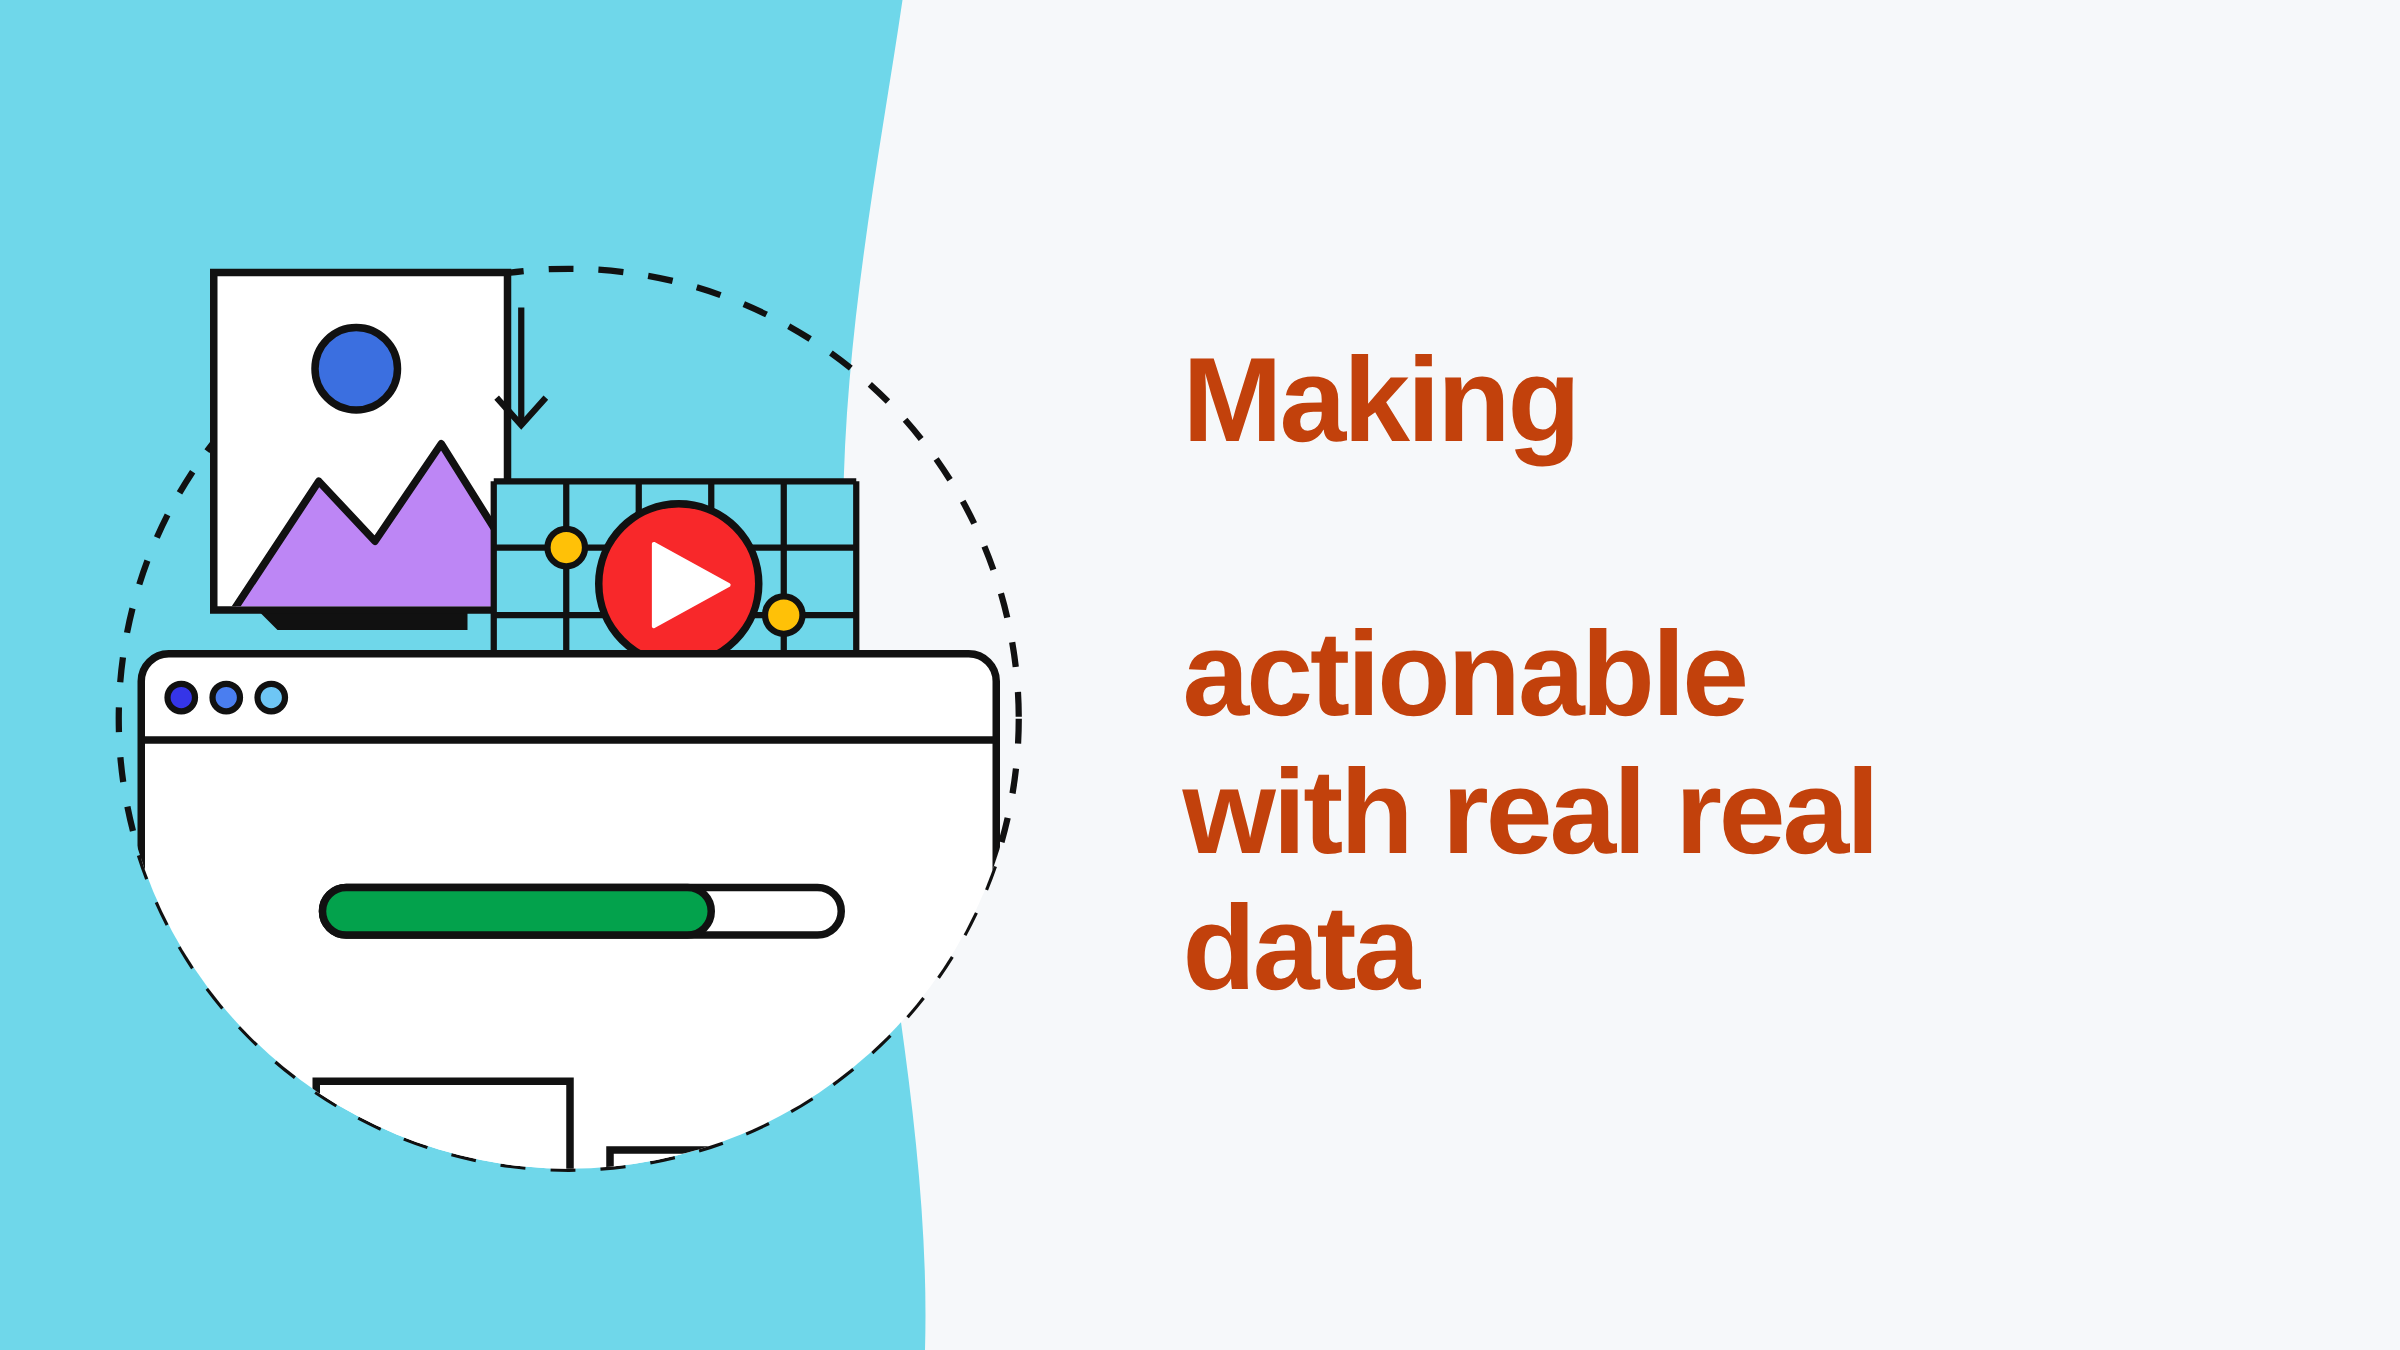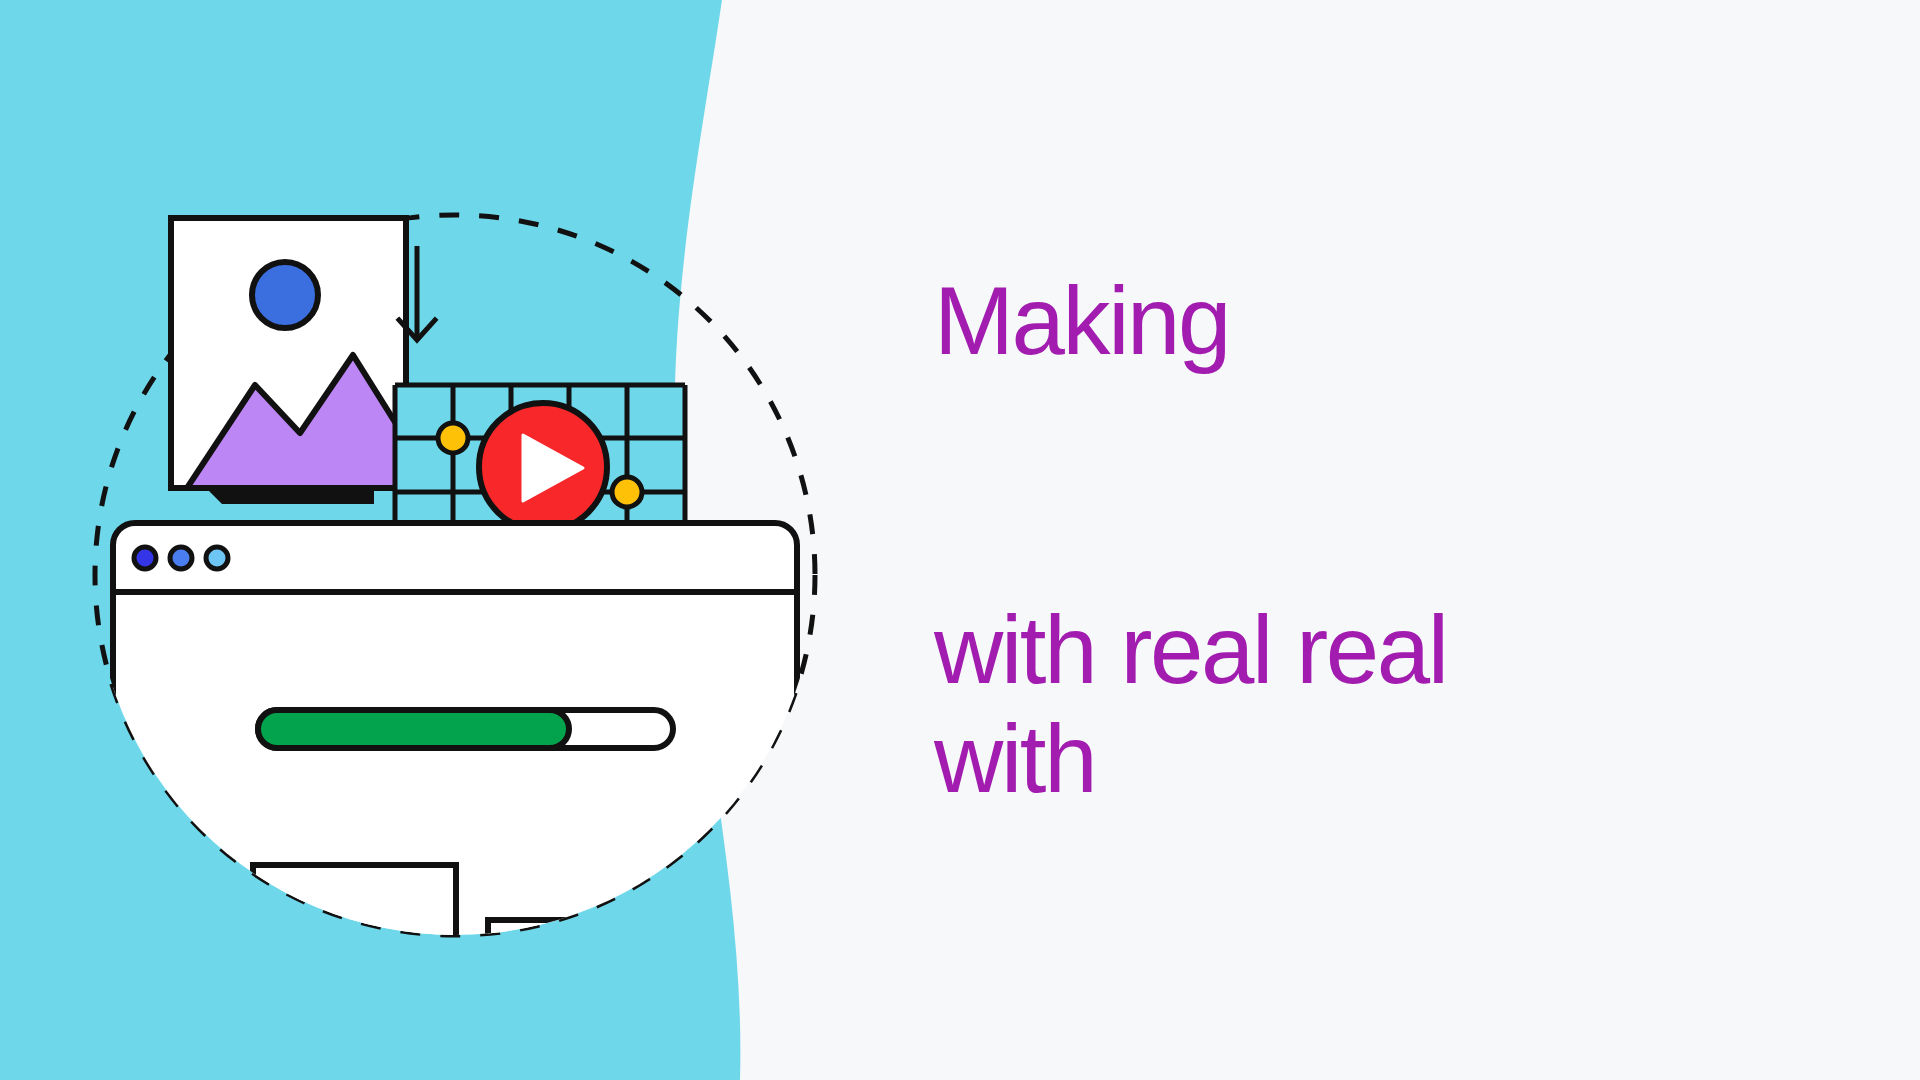--- a/index.html
+++ b/index.html
@@ -48,26 +48,26 @@
     left: 930px;
     top: 0;
     width: 880px;
     height: 1080px;
     display: flex;
     flex-direction: column;
     justify-content: center;
   }
   .headline {
     font-family: "Liberation Sans", sans-serif;
-    font-weight: 400;
+    font-weight: 700;
     font-size: 96px;
     line-height: 1.14;
     letter-spacing: -2.4px;
-    color: #a21caf;
-    margin: 4px;
+    color: #c2410c;
+    margin: 16px;
     word-spacing: 1px;
   }
 </style>
 </head>
 <body>
 
 <div class="hero">
 
   <div class="blob-panel">
     <svg width="820" height="1080" viewBox="0 0 820 1080" xmlns="http://www.w3.org/2000/svg">
@@ -154,19 +154,19 @@
       </g>
 
       <circle cx="360" cy="395" r="360" fill="none" stroke="#111111" stroke-width="5" stroke-dasharray="20 20" stroke-dashoffset="0" clip-path="none" opacity="0"></circle>
     </svg>
   </div>
 
   <div class="headline-wrap">
     <h1 class="headline">
       <span>Making</span><br>
       <br>
-      <br>
+      <span>actionable</span><br>
       <span>with real real</span><br>
-      <span>with</span>
+      <span>data</span>
     </h1>
   </div>
 
 </div>
 
 </body></html>

